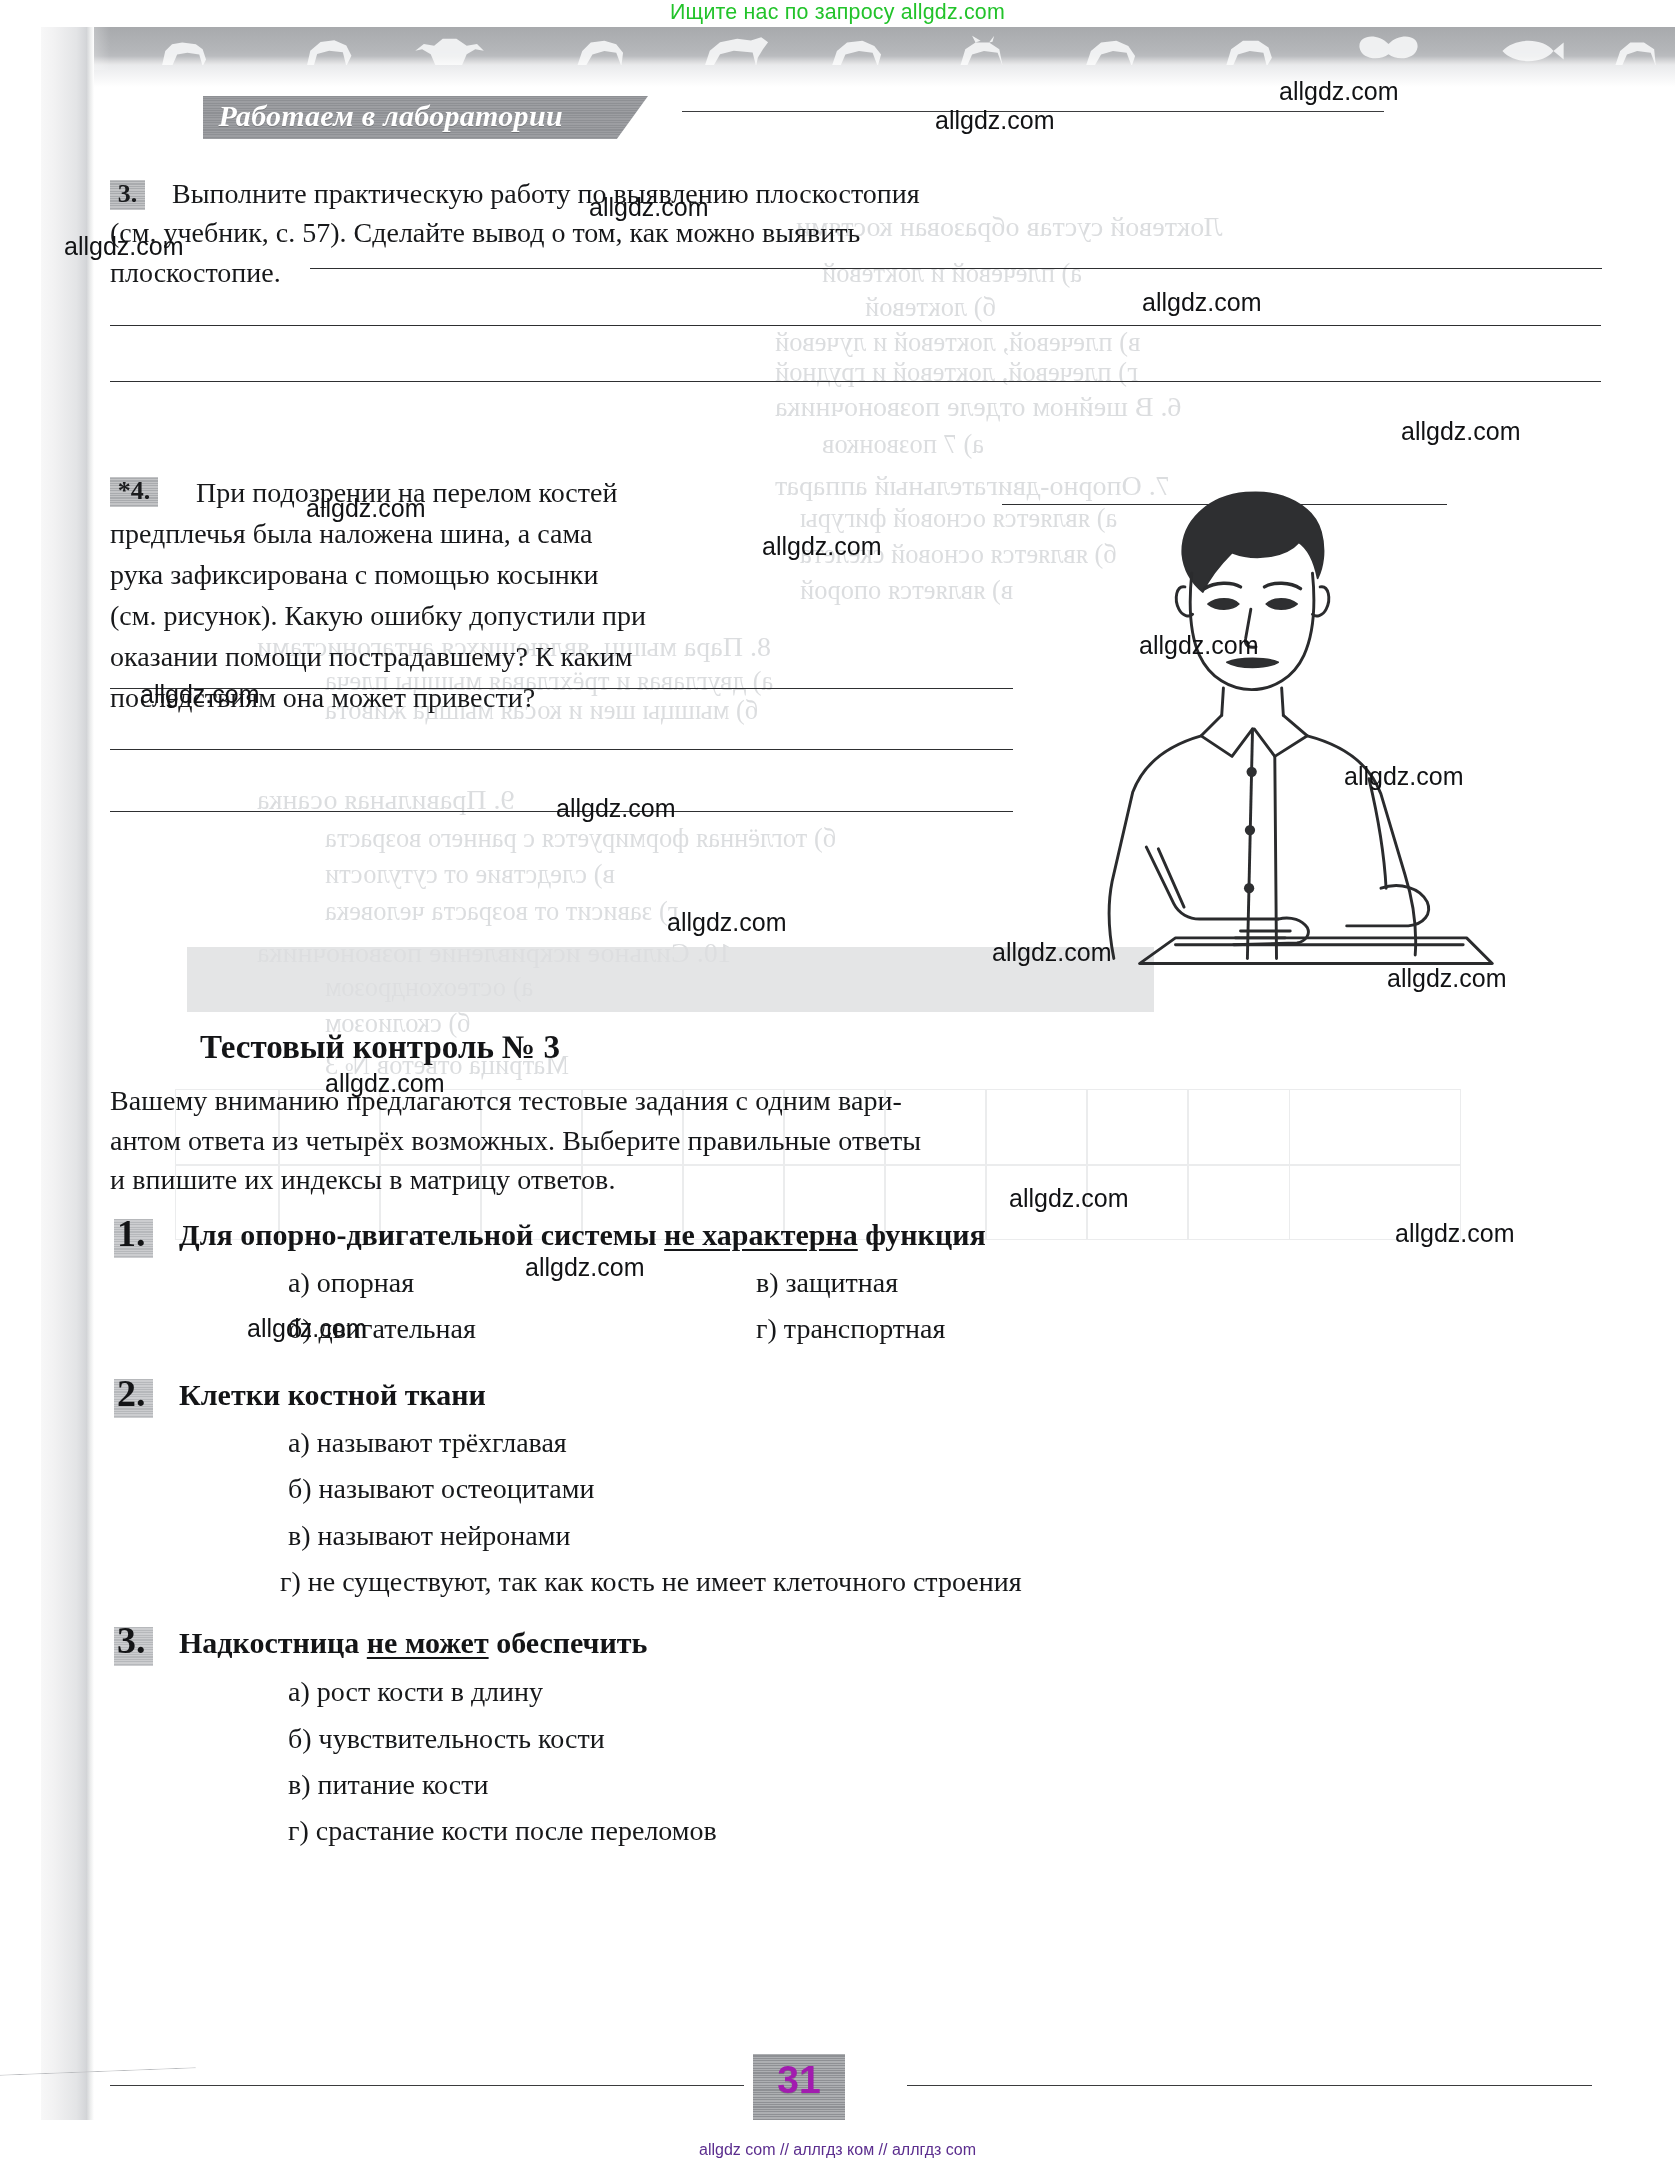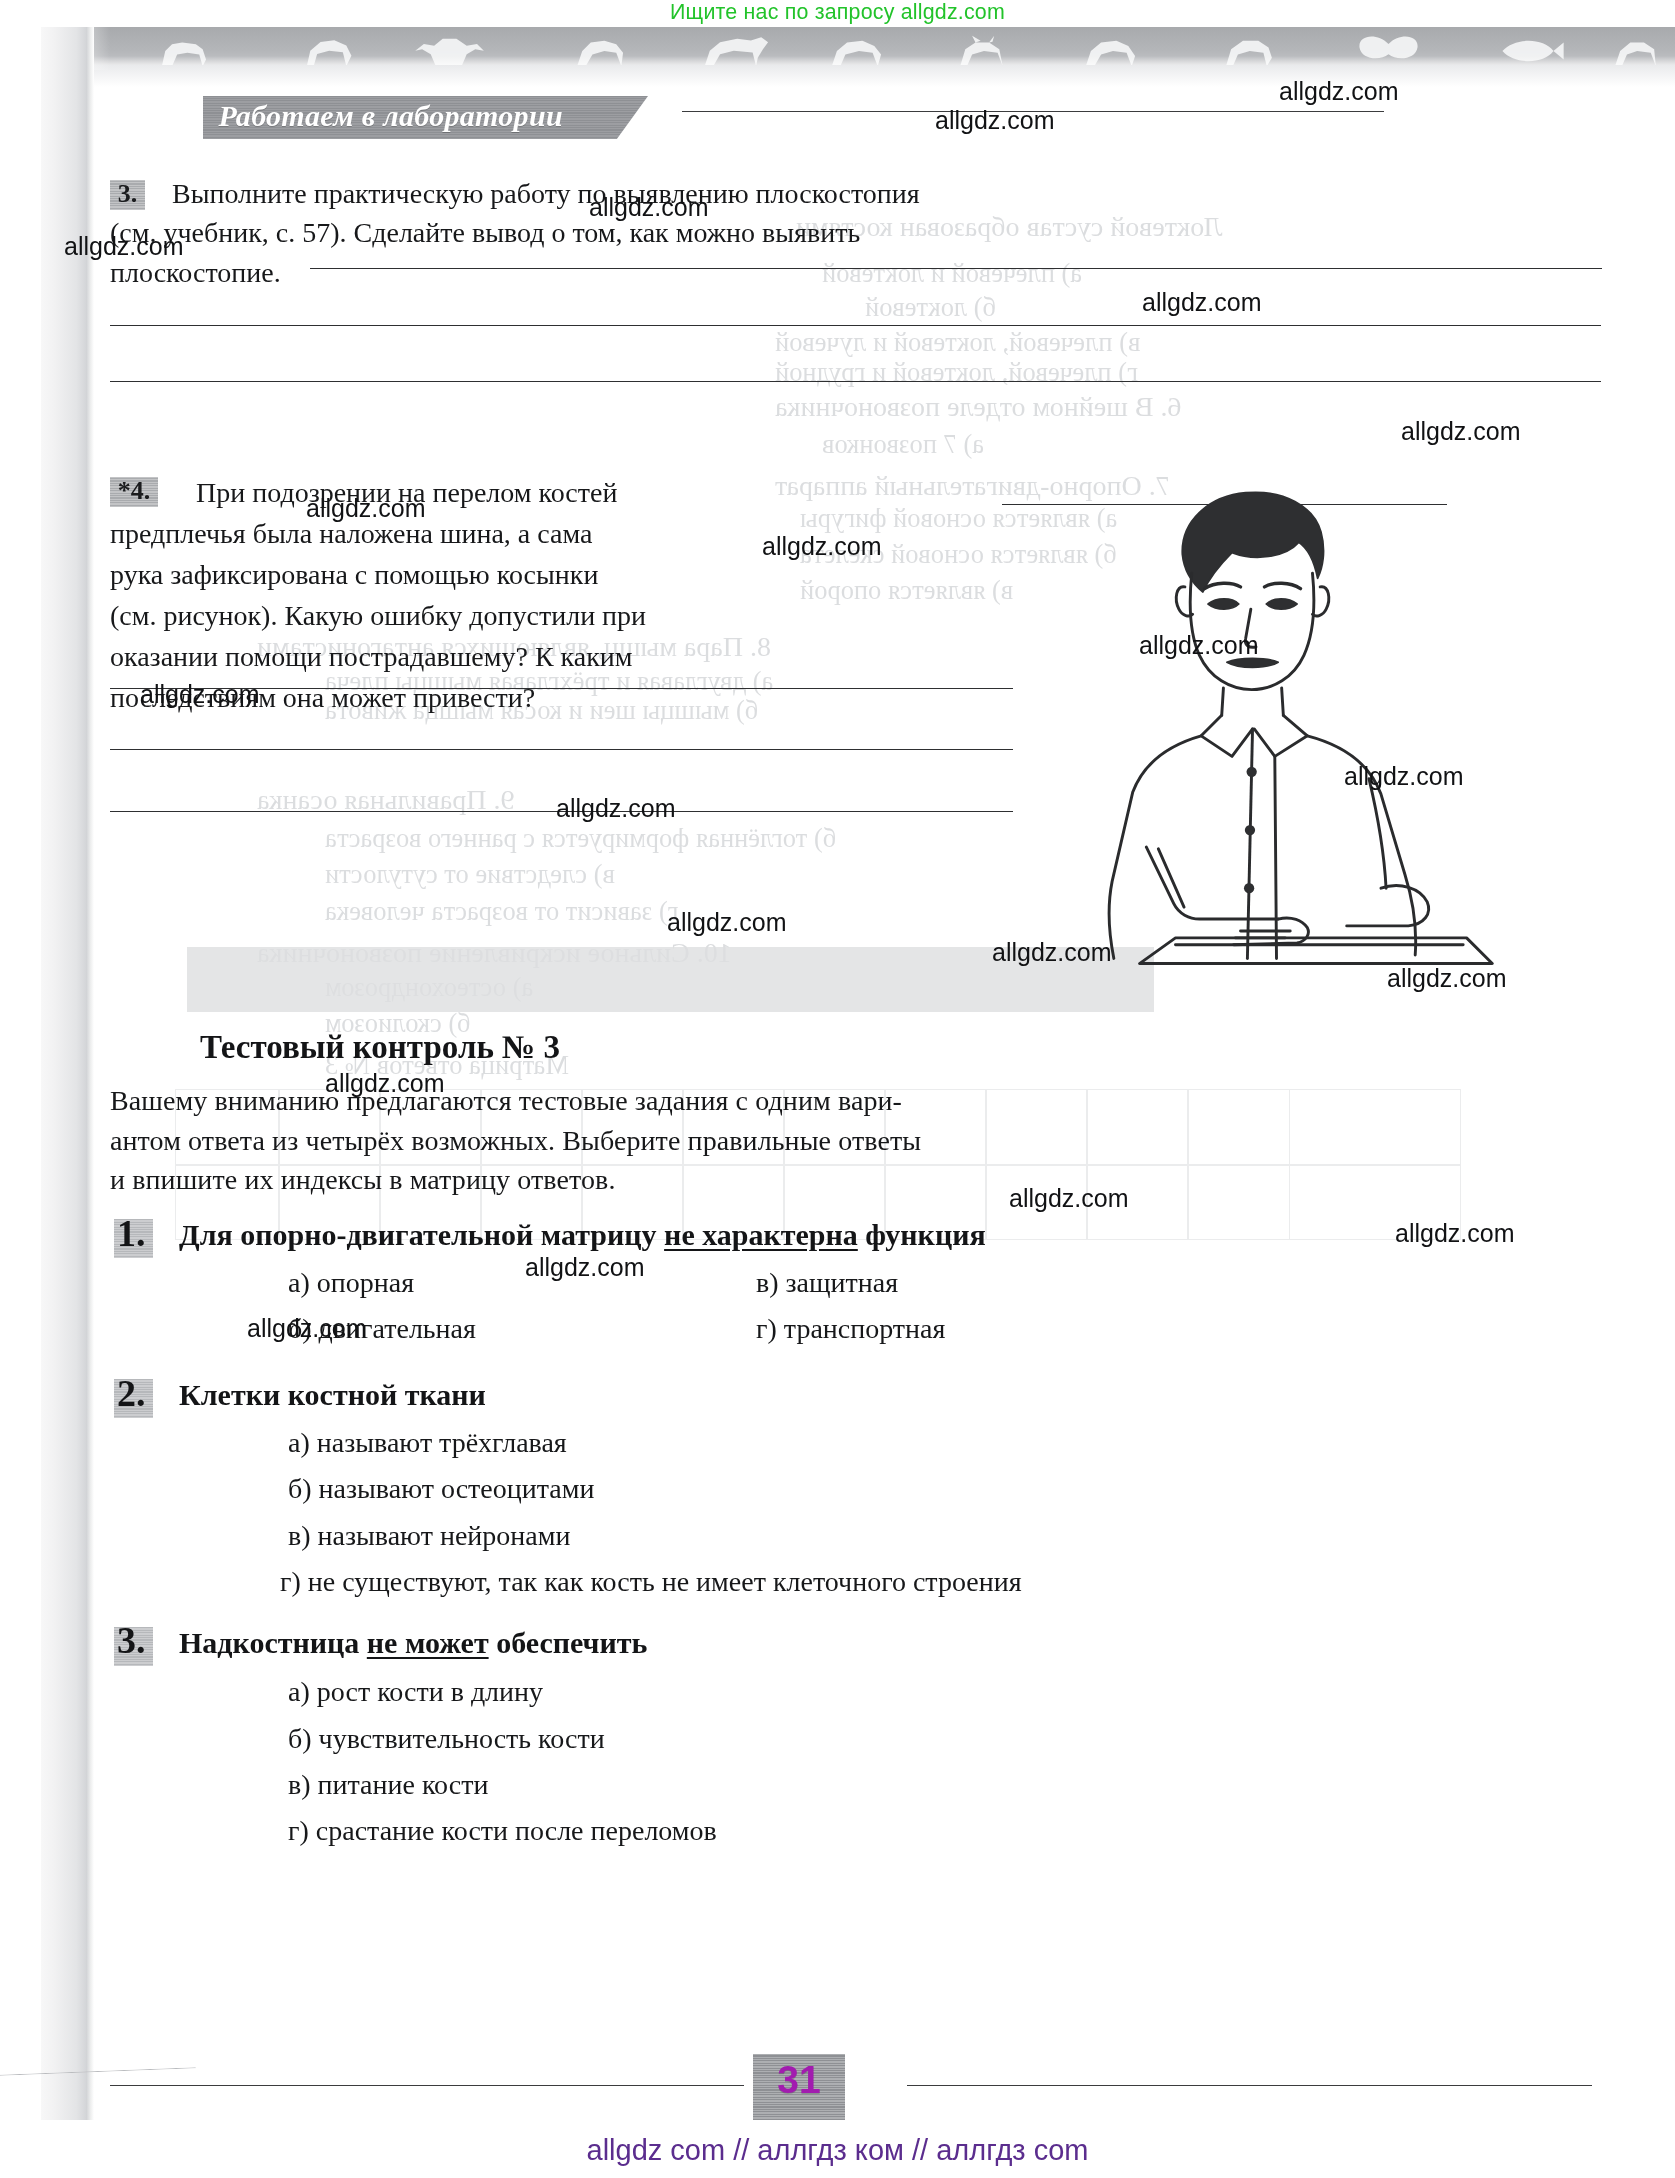--- a/index.html
+++ b/index.html
@@ -245,21 +245,21 @@
     text-shadow:0 0.9px 0 rgba(0,0,0,.18);
   }
 
   .bottom-strip{
     position:absolute;left:0;top:2121px;width:1675px;height:58px;
     background:#ffffff;
     display:flex;align-items:center;justify-content:center;
   }
   .bottom-strip span{
     font-family:"Liberation Sans", sans-serif;
-    font-size:29px;color:#5b2d8e;white-space:nowrap;
+    font-size:16px;color:#5b2d8e;white-space:nowrap;
   }
 </style>
 </head>
 <body>
 
 <div class="promo-banner">
   <span>Ищите нас по запросу allgdz.com</span>
 </div>
 
 <div class="page-sheet">
@@ -390,21 +390,21 @@
     <div class="subheading" style="left:107px;top:957px;">Тестовый контроль № 3</div>
 
     <div class="txt txt-just" style="position:absolute;left:17px;top:1010px;">Вашему вниманию предлагаются тестовые задания с одним вари-</div>
     <div class="txt txt-just" style="position:absolute;left:17px;top:1050px;">антом ответа из четырёх возможных. Выберите правильные ответы</div>
     <div class="txt txt-just" style="position:absolute;left:17px;top:1089px;">и впишите их индексы в матрицу ответов.</div>
 
     <div>
       <div class="q-chip" style="left:20.5px;top:1147px;"></div>
       <div class="q-num" style="left:24px;top:1139px;">1.</div>
       <div class="q-text" style="left:86px;top:1146px;">
-        <span>Для опорно-двигательной матрицу </span><span class="neg">не характерна</span><span> функция</span>
+        <span>Для опорно-двигательной системы </span><span class="neg">не характерна</span><span> функция</span>
       </div>
 
       <div class="opt" style="left:195px;top:1195px;">
         <span>а)</span>
         <span>опорная</span>
       </div>
       <div class="opt" style="left:195px;top:1241px;">
         <span>б)</span>
         <span>двигательная</span>
       </div>

